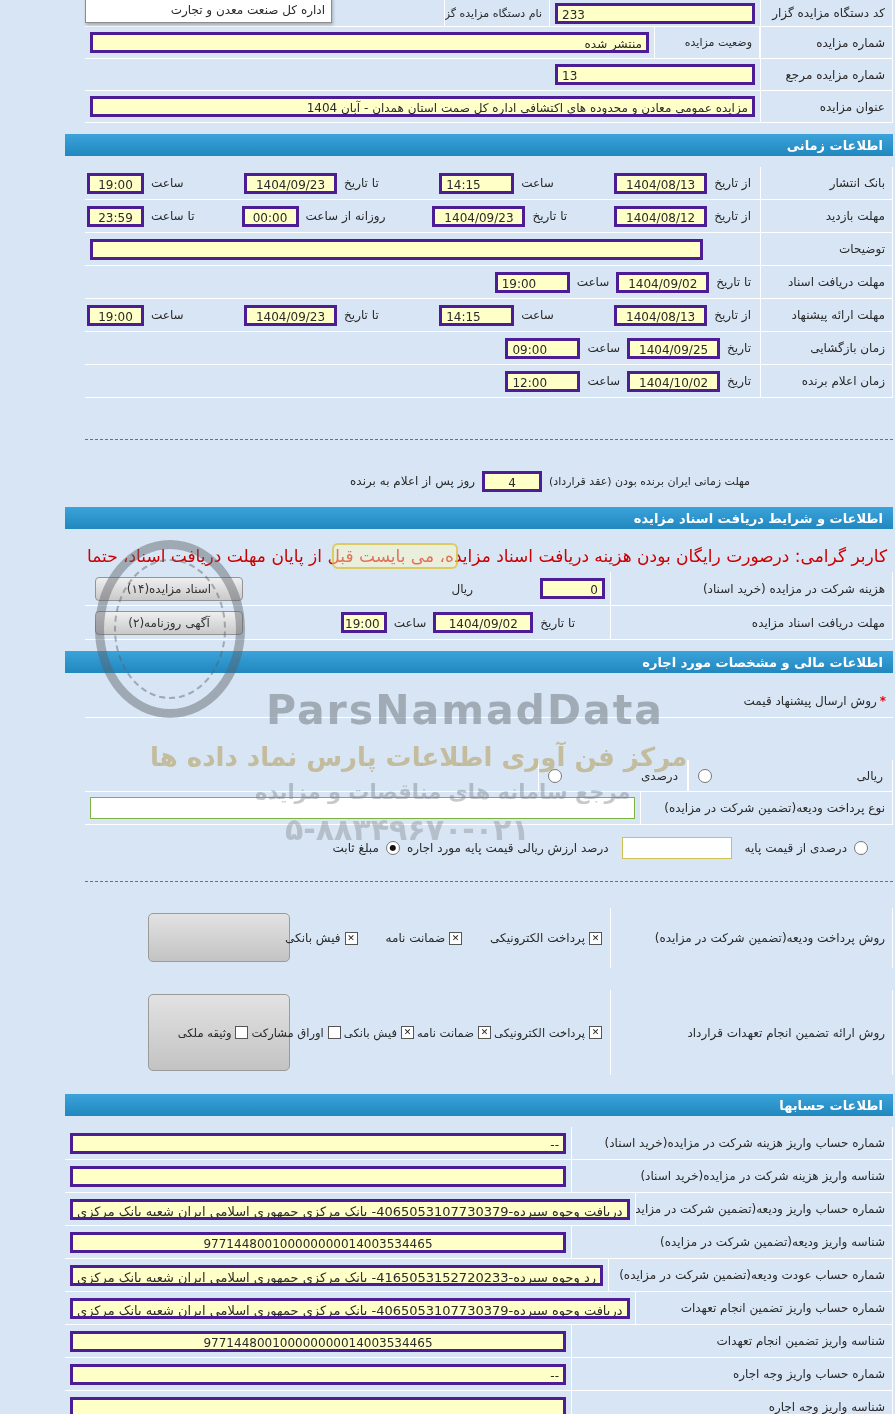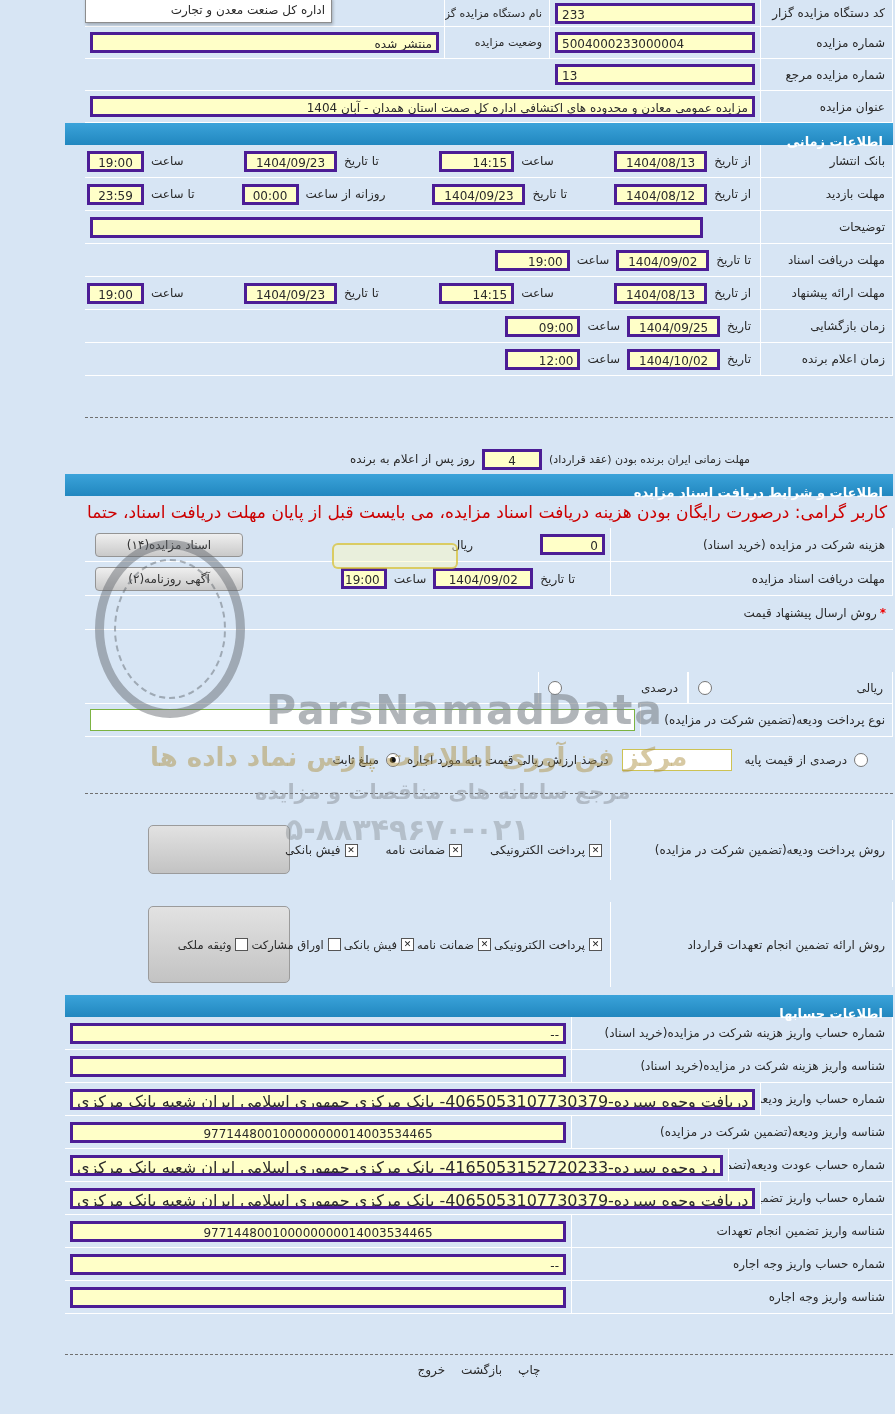--- a/index.html
+++ b/index.html
@@ -21,32 +21,32 @@
 .grow{flex:1}
 .fs11{font-size:11px}
 .w46{width:46px}.w60{width:60px}.w65{width:65px}.w100{width:100px}.w106{width:106px}
 .w133{width:133px}.w150{width:150px}.w205{width:205px}.w210{width:210px}
 .w253{width:253px}.w283{width:283px}.w318{width:322px}
 .yinput{background:#ffffc8;border:3px solid #4c1d95;height:21px;line-height:19px;padding:0 4px;overflow:hidden;white-space:nowrap}
 .vcell>.yinput{flex:1}
 .yinput.fixed{flex:none}
 .ltr{direction:ltr;text-align:left}
 .center{text-align:center}
-.small{font-size:16px}
+.small{font-size:13px}
 .date{width:93px;flex:none;text-align:center}
 .time{width:57px;flex:none;text-align:center}
-.time-lg{width:75px;flex:none;text-align:right}
+.time-lg{width:75px;flex:none;text-align:left}
 .mrr52{margin-right:52px}
 .mr28{margin-right:28px}
 .mr55{margin-right:55px}
 .tcontent{flex:1;display:flex;align-items:center;height:100%;padding:0 2px}
 .spread{justify-content:space-between}
 .pair{display:inline-flex;align-items:center}
 .plabel{padding:0 7px;white-space:nowrap}
-.sbar{height:22px;line-height:22px;background:linear-gradient(#3ba3da,#2187bf);color:#fff;font-weight:bold;padding:8px 10px;margin:0 0;font-size:13px}
+.sbar{height:22px;line-height:22px;background:linear-gradient(#3ba3da,#2187bf);color:#fff;font-weight:bold;padding:1px 10px;margin:11px 0;font-size:13px}
 .warning{color:#c00;padding:0 6px;white-space:nowrap;overflow:hidden;font-size:17px}
 .req{color:#e00;font-weight:bold;margin-left:3px}
 .grey-btn{width:148px;height:24px;background:linear-gradient(#efefef,#c9c9c9);border:1px solid #949494;border-radius:4px;font-family:inherit;font-size:12px;color:#333;cursor:pointer;white-space:nowrap}
 .push-left{margin-right:auto;margin-left:10px}
 .pr25{padding-right:25px}
 .pr136{padding-right:136px}
 .rcell{display:flex;justify-content:space-between;align-items:center;height:100%;padding:0 9px;border-left:1px solid #fff;border-right:1px solid #fff}
 .radio{width:14px;height:14px;border:1px solid #777;border-radius:50%;background:#fff;display:inline-flex;align-items:center;justify-content:center;flex:none;cursor:pointer}
 .rdot{font-size:8px;line-height:1;color:#111}
 .ginput{flex:1;height:22px;background:#fff;border:1px solid #7cb342}
@@ -84,23 +84,20 @@
     <div class="lcell w133">کد دستگاه مزایده گزار</div>
     <div class="vcell w210">
         <div class="yinput ltr">233</div>
       </div>
     <div class="lcell w106 fs11">نام دستگاه مزایده گزار</div>
     <div class="vcell grow"></div>
   </div>
 
   <div class="row inset h32">
     <div class="lcell w133">شماره مزایده</div>
-    <div class="vcell w210">
-        <div class="yinput ltr">5004000233000004</div>
-      </div>
     <div class="lcell w106 fs11">وضعیت مزایده</div>
     <div class="vcell grow">
         <div class="yinput">منتشر شده</div>
       </div>
   </div>
 
   <div class="row inset h32">
     <div class="lcell w133">شماره مزایده مرجع</div>
     <div class="vcell w210">
         <div class="yinput ltr">13</div>
@@ -262,20 +259,21 @@
         <span class="plabel">تا تاریخ</span>
         <span class="yinput fixed w100 center">1404/09/02</span>
       </span>
     <span class="pair">
         <span class="plabel">ساعت</span>
         <span class="yinput fixed w46 center">19:00</span>
       </span>
     <button class="grey-btn push-left">آگهی روزنامه(۲)</button>
   </div>
 
+  <div class="sbar inset">اطلاعات مالی و مشخصات مورد اجاره</div>
 
   <div class="row inset h34">
     <div class="lcell nob">
       <span class="req">*</span>
       <span>روش ارسال پیشنهاد قیمت</span>
     </div>
   </div>
 
   <div class="sp42"></div>
 

